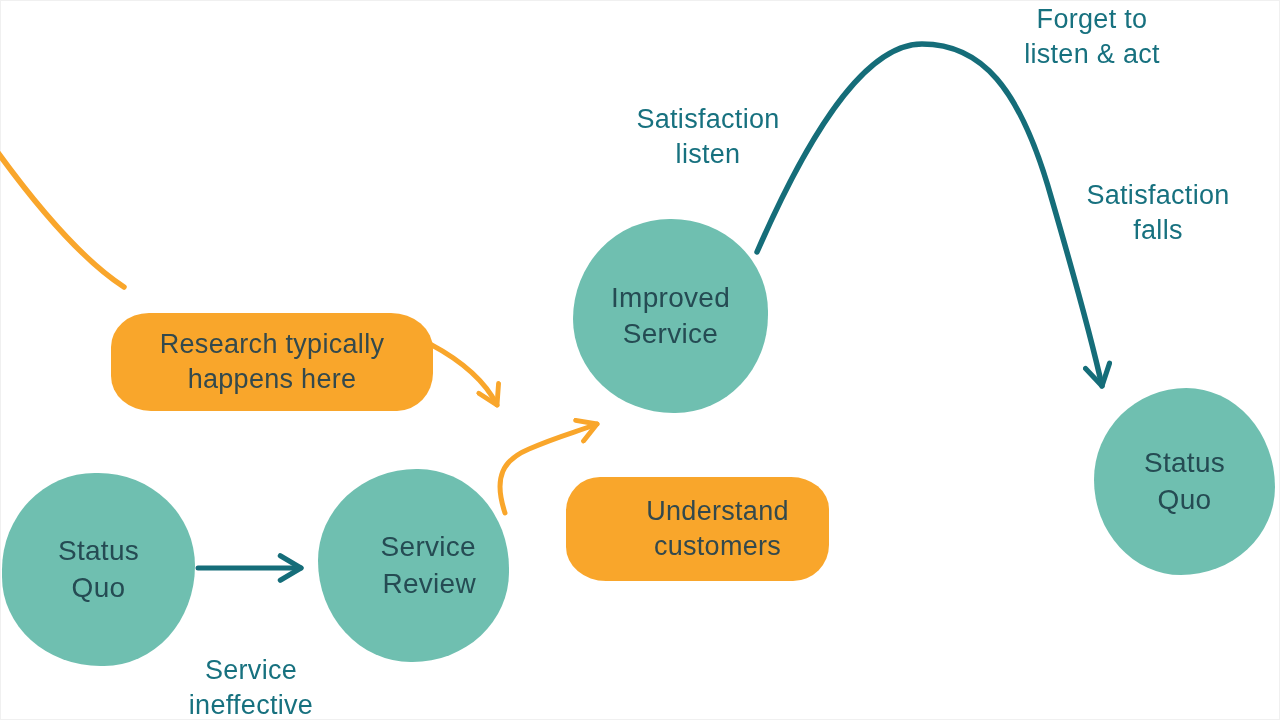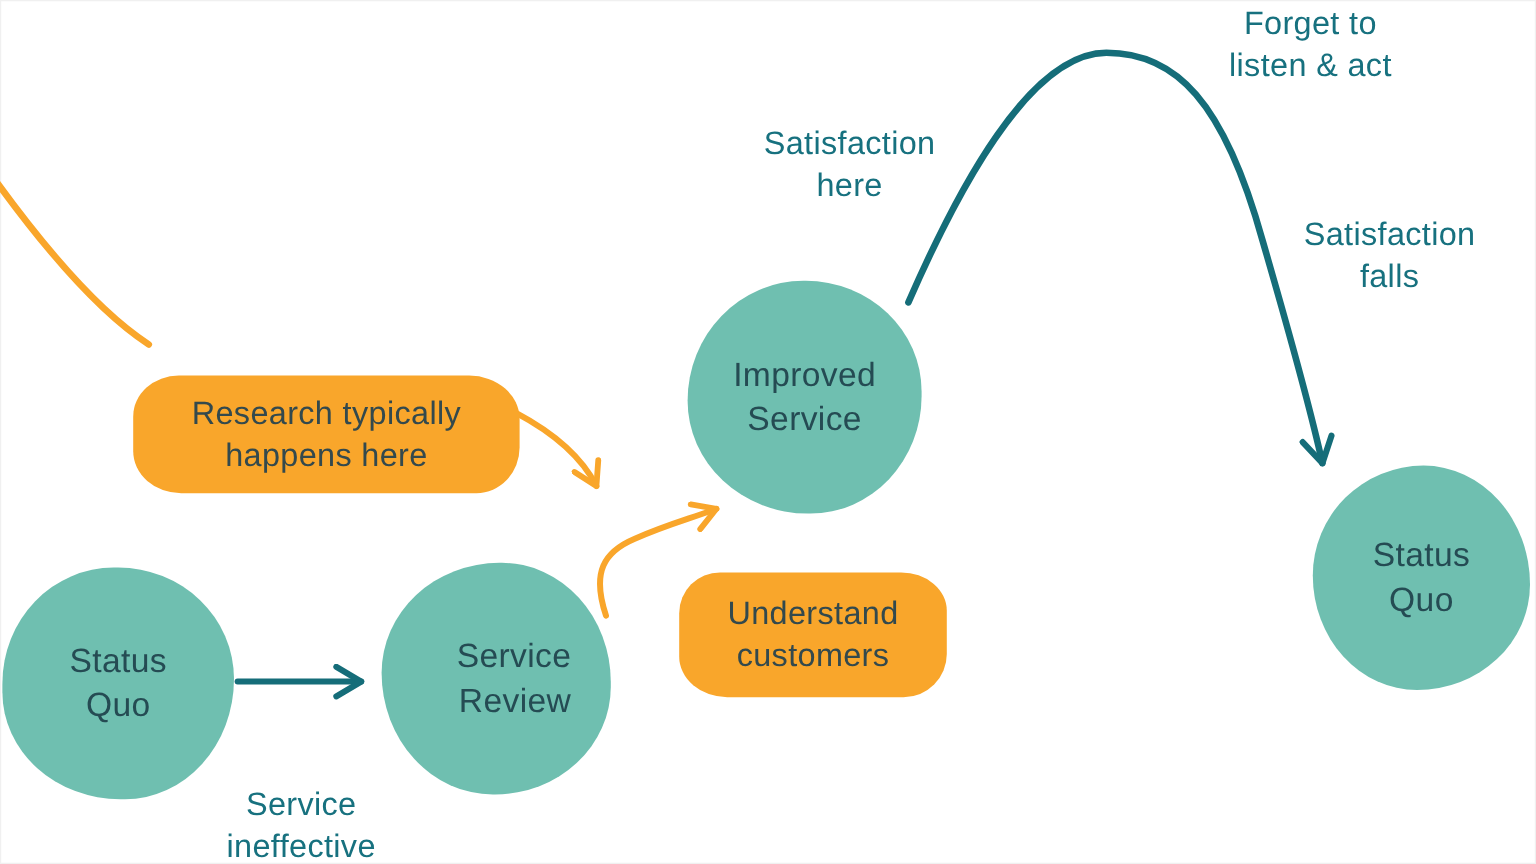--- a/index.html
+++ b/index.html
@@ -90,37 +90,37 @@
   </svg>
 
   <div class="node blob-a" style="left:2px; top:473px; width:193px; height:193px;">
     <div class="node-label" style="width:115px;">Status Quo</div>
   </div>
 
   <div class="node blob-b" style="left:318px; top:469px; width:191px; height:193px;text-align:right;">
     <div class="node-label" style="width:125px;">Service Review</div>
   </div>
 
-  <div class="node blob-c" style="left:573px; top:234px; width:195px; height:194px;">
+  <div class="node blob-c" style="left:573px; top:219px; width:195px; height:194px;">
     <div class="node-label" style="width:140px;">Improved Service</div>
   </div>
 
   <div class="node blob-d" style="left:1094px; top:388px; width:181px; height:187px;">
     <div class="node-label" style="width:115px;">Status Quo</div>
   </div>
 
   <div class="callout" style="left:111px; top:281px; width:322px; height:98px; border-radius:38px 42px 36px 40px / 34px 36px 38px 35px;margin-top:32px;">
     <div class="callout-label" style="width:260px;">Research typically happens here</div>
   </div>
 
-  <div class="callout" style="left:566px; top:477px; width:223px; height:104px; border-radius:34px 38px 36px 40px / 34px 32px 36px 34px;">
+  <div class="callout" style="left:566px; top:477px; width:223px; height:104px; border-radius:34px 38px 36px 40px / 34px 32px 36px 34px;padding-left:40px;">
     <div class="callout-label" style="width:190px;">Understand customers</div>
   </div>
 
-  <div class="annotation" style="left:613px; top:102px; width:190px;">Satisfaction here</div>
+  <div class="annotation" style="left:613px; top:102px; width:190px;">Satisfaction listen</div>
 
   <div class="annotation" style="left:1063px; top:178px; width:190px;">Satisfaction falls</div>
 
   <div class="annotation" style="left:1012px; top:2px; width:160px;">Forget to listen &amp; act</div>
 
   <div class="annotation" style="left:166px; top:653px; width:170px;">Service ineffective</div>
 
 </div>
 
 </body></html>

